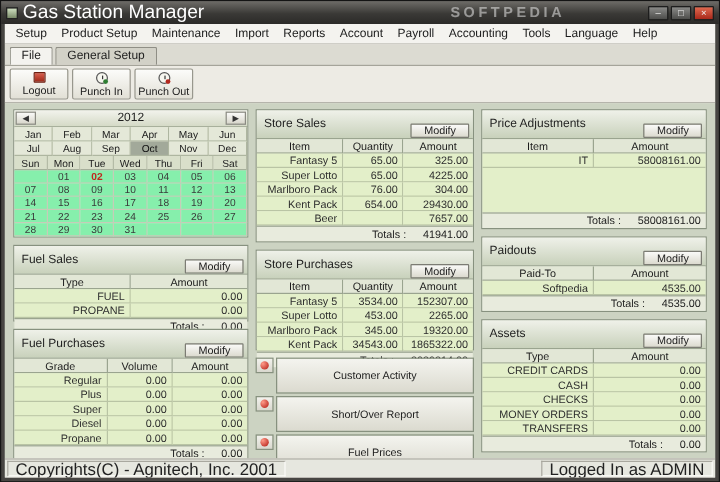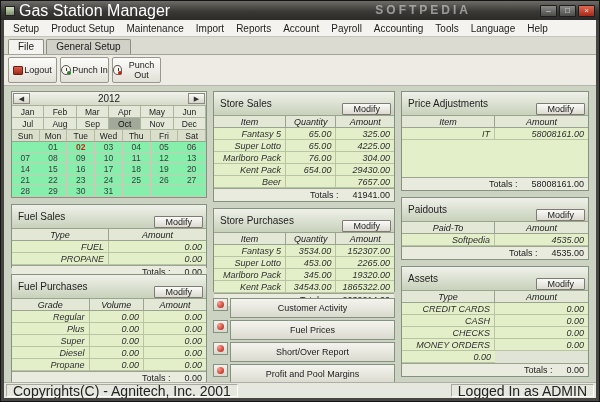--- a/index.html
+++ b/index.html
@@ -18,42 +18,42 @@
   .winbtn.min::after { content:"–"; } .winbtn.max::after { content:"□"; } .winbtn.close::after { content:"×"; }
   
   .client { flex:1; margin:0 3px 3px; background:#e9e8e1; display:flex; flex-direction:column; overflow:hidden;justify-content:space-between; }
   .menubar { flex:0 0 17px; background:#f4f3ef; border-bottom:1px solid #c6c5bd; display:flex; align-items:center; padding:0 3px; }
   .mitem { font-size:10px; color:#1c1c1c; padding:1px 6px; }
   .tabbar { flex:0 0 18px; background:#dcdbd2; border-bottom:1px solid #a5a49a; display:flex; align-items:flex-end; padding:2px 4px 0; }
   .tab { font-size:10px; padding:1px 9px 2px; border:1px solid #8f8e85; border-bottom:none; background:#d2d1c7; margin-right:2px;
     border-radius:2px 2px 0 0; color:#222; }
   .tab.active { background:#f4f3ef; }
   .toolbar { flex:0 0 31px; background:#edebe4; border-bottom:1px solid #b5b4ab; display:flex; align-items:center; padding:2px 4px; gap:3px; }
-  .tbtn { width:49px; height:26px; display:flex; flex-direction:row; align-items:center; justify-content:center; gap:1px;
+  .tbtn { width:49px; height:26px; display:flex; flex-direction:column; align-items:center; justify-content:center; gap:1px;
     font-size:9px; font-family:inherit; border:1px solid #98978d; border-radius:2px; background:linear-gradient(#fcfcfa,#e2e0d6); color:#1c1c1c; }
   .ticon { display:block; }
   .logout-ic { width:10px; height:9px; background:linear-gradient(#d95f4e,#a02a1a); border:1px solid #6e1d10; border-radius:1px; }
   .clock { width:10px; height:10px; border-radius:50%; border:1px solid #555; background:#f6f6ef; position:relative; }
   .clock::after { content:""; position:absolute; left:4px; top:2px; width:1px; height:3px; background:#333; }
   .clock.in::before { content:""; position:absolute; right:-1px; bottom:-1px; width:4px; height:4px; border-radius:50%; background:#2e7d32; }
   .clock.out::before { content:""; position:absolute; right:-1px; bottom:-1px; width:4px; height:4px; border-radius:50%; background:#b3281e; }
   
   .content { flex:1; background:#ccd3c2; display:flex; gap:6px; padding:5px 7px; overflow:hidden; }
   .col { display:flex; flex-direction:column; gap:6px; }
   .c1 { flex:0 0 196px; } .c2 { flex:0 0 182px; } .c3 { flex:1; }
   
   .panel { border:1px solid #87917f; background:#dfe4d6; display:flex; flex-direction:column; }
   .h112 { height:112px; } .h100 { height:120px; } .h104 { height:84px; } .h64 { height:64px; }
   .panel-header { flex:0 0 15px; display:flex; align-items:center; justify-content:space-between; padding:0 2px 0 6px;
     background:linear-gradient(#eff1e9,#c8d1bb); border-bottom:1px solid #9aa48f; }
   .ptitle { font-size:10px; color:#1e1e1e; }
   .modify-btn { font-size:9px; font-family:inherit; height:12px; line-height:9px; padding:0 10px; margin-right:1px;
     border:1px solid #7c7c74; background:linear-gradient(#fafaf8,#dcdacf); border-radius:1px; color:#1c1c1c;margin-top:11px; }
   .tbl { display:flex; flex-direction:column; }
-  .trow { display:flex; flex:0 0 12px;font-style:italic; }
+  .trow { display:flex; flex:0 0 12px; }
   .tcell { border-right:1px solid #b9c4a4; border-bottom:1px solid #b9c4a4; font-size:9px; display:flex; align-items:center;
     justify-content:flex-end; padding-right:4px; color:#2e2e2e; background:#e3efc9; overflow:hidden; white-space:nowrap; }
   .tcell:last-child { border-right:none; }
   .thead .tcell { background:#e2e7d6; border-color:#9aa48f; justify-content:center; padding-right:0; color:#1c1c1c; }
   .cols-3 .tcell:nth-child(1){ flex:0 0 40%; } .cols-3 .tcell:nth-child(2){ flex:0 0 28%; } .cols-3 .tcell:nth-child(3){ flex:1; }
   .cols-2 .tcell:nth-child(1){ flex:0 0 50%; } .cols-2 .tcell:nth-child(2){ flex:1; }
   .tfill { flex:1; background:#e3efc9; }
   .totals { flex:0 0 13px; display:flex; align-items:center; justify-content:flex-end; background:#e8ebdd;
     border-top:1px solid #9aa48f; font-size:9px; padding-right:4px; color:#222; }
   .tlabel { margin-right:14px; }
@@ -73,21 +73,21 @@
   .days { display:grid; grid-template-columns:repeat(7,1fr); flex:1; }
   .days .gcell { border-right:1px solid #c6ccb8; border-bottom:1px solid #c6ccb8; display:flex; align-items:center;
     justify-content:center; font-size:8.5px; background:#86efac; color:#3a3a3a; }
   .days .gcell.today { color:#c0281e; font-weight:bold; }
   
   .actions { display:flex; flex-direction:column; gap:2px; }
   .action-row { display:flex; gap:2px; }
   .icon-box { flex:0 0 15px; height:13px; border:1px solid #87917f; background:linear-gradient(#f2f2ed,#d9d8ce);
     display:flex; align-items:center; justify-content:center; }
   .orb { width:7px; height:7px; border-radius:50%; background:radial-gradient(circle at 30% 30%, #ff9a88, #b01810); }
-  .abtn { flex:1; height:20px; display:flex; align-items:center; justify-content:center; font-size:9px; font-family:inherit;
+  .abtn { flex:1; height:30px; display:flex; align-items:center; justify-content:center; font-size:9px; font-family:inherit;
     border:1px solid #87917f; background:linear-gradient(#f4f4ef,#dbdacf); color:#1c1c1c; }
   
   .status { flex:0 0 16px; background:#e6e7df; border-top:1px solid #b0afa6; display:flex; align-items:center;
     justify-content:space-between; font-size:14px; color:#222; }
   .status-cell { border:1px solid; border-color:#a9a89f #fcfcf8 #fcfcf8 #a9a89f; padding:0 6px; height:13px; display:flex; align-items:center; margin:0 2px; }
 </style>
 </head>
 <body>
 
 <div class="window">
@@ -368,27 +368,27 @@
           <div class="action-row">
             <span class="icon-box">
                 <span class="orb"></span>
               </span>
             <button class="abtn">Customer Activity</button>
           </div>
           <div class="action-row">
             <span class="icon-box">
                 <span class="orb"></span>
               </span>
-            <button class="abtn">Fuel Prices</button>
+            <button class="abtn">Short/Over Report</button>
           </div>
           <div class="action-row">
             <span class="icon-box">
                 <span class="orb"></span>
               </span>
-            <button class="abtn">Short/Over Report</button>
+            <button class="abtn">Fuel Prices</button>
           </div>
           <div class="action-row">
             <span class="icon-box">
                 <span class="orb"></span>
               </span>
             <button class="abtn">Profit and Pool Margins</button>
           </div>
         </div>
       </div>
 
@@ -457,20 +457,21 @@
               </div>
               <div class="trow tdata">
                 <div class="tcell">CHECKS</div>
                 <div class="tcell">0.00</div>
               </div>
               <div class="trow tdata">
                 <div class="tcell">MONEY ORDERS</div>
                 <div class="tcell">0.00</div>
               </div>
               <div class="trow tdata">
+                <div class="tcell">TRANSFERS</div>
                 <div class="tcell">0.00</div>
               </div>
             </div>
           <div class="tfill"></div>
           <div class="totals">
             <span class="tlabel">Totals :</span>
             <span class="tval">0.00</span>
           </div>
         </div>
       </div>

